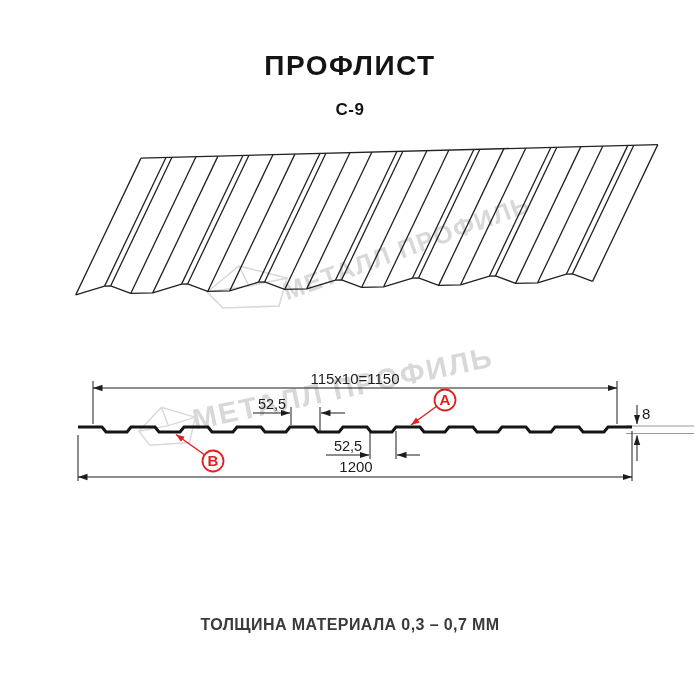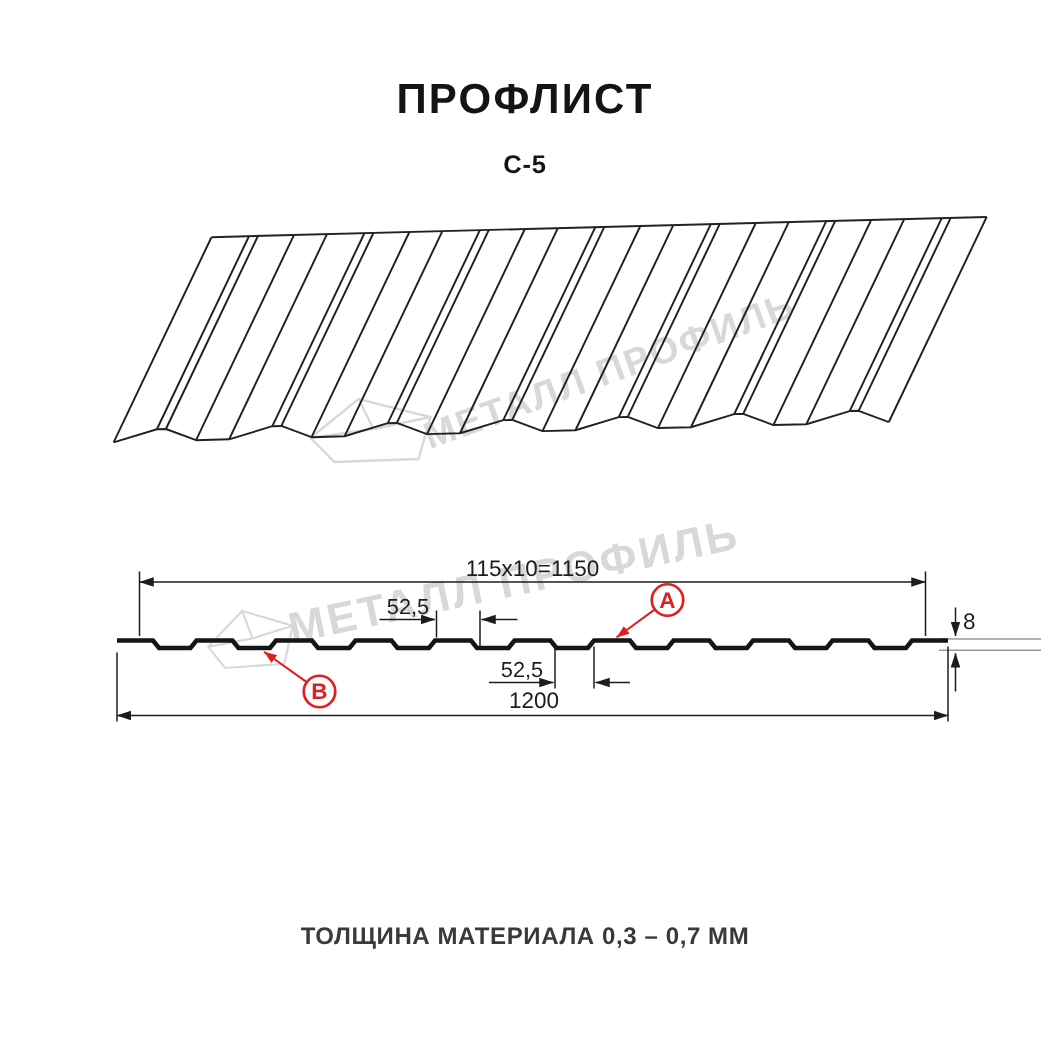--- a/index.html
+++ b/index.html
@@ -25,21 +25,21 @@
   .dimtxt{font-size:15px;fill:#1d1d1d;}
   .dimsm{font-size:14.5px;fill:#1d1d1d;}
   .red{fill:#e02020;font-size:15px;font-weight:700;}
 </style>
 </head>
 <body>
 
 <div class="page">
 
   <h1 class="title">ПРОФЛИСТ</h1>
-  <div class="subtitle">С-5</div>
+  <div class="subtitle">С-9</div>
 
   <div class="wm-logo wm1-logo">
     <svg width="88" height="48" viewBox="0 0 88 48" fill="none">
       <path d="M4,30 L36,4 L84,16 L76,44 L20,46 Z M4,30 L46,24 L84,16 M46,24 L36,4" stroke="#d8d8d8" stroke-width="1.6" fill="none"></path>
     </svg>
   </div>
   <span class="wm wm1-text">МЕТАЛЛ ПРОФИЛЬ</span>
 
   <div class="wm-logo wm2-logo">
     <svg width="62" height="52" viewBox="0 0 88 68" fill="none">

